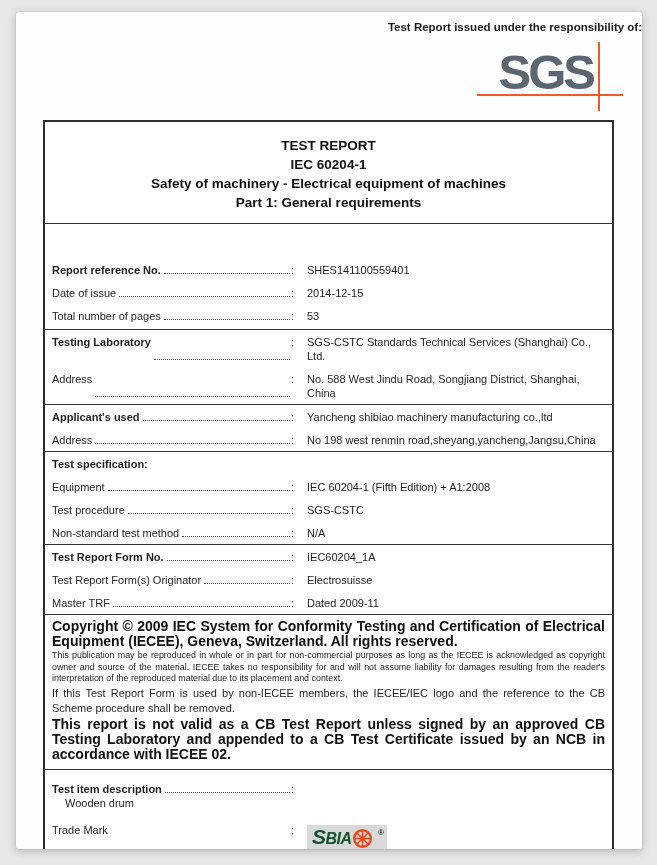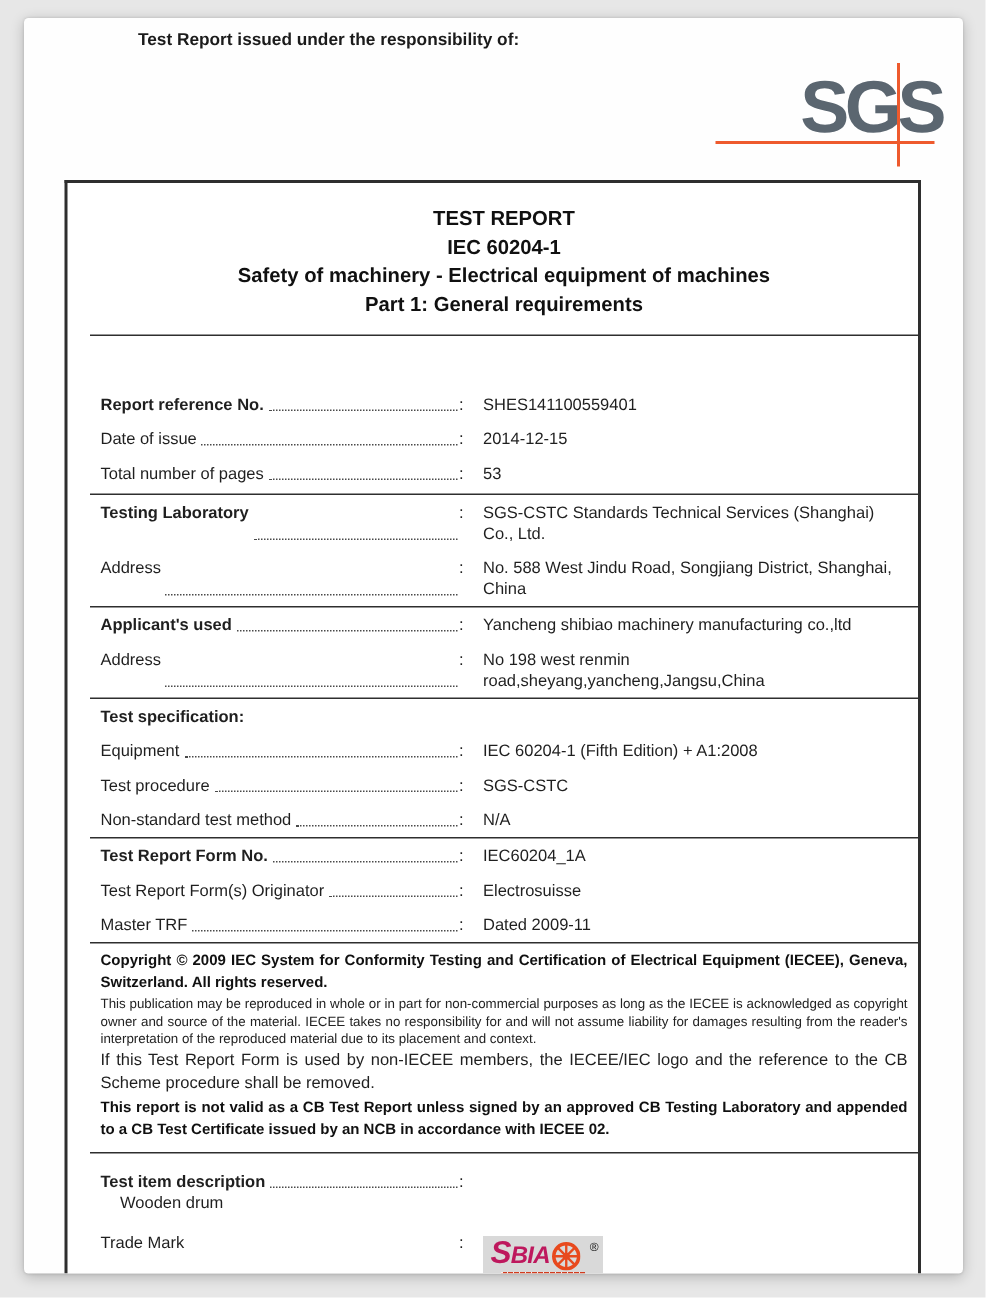--- a/index.html
+++ b/index.html
@@ -14,71 +14,71 @@
   .page {
     position:absolute; left:16px; top:12px;
     width:626px; height:837px;
     background:#fefefe;
     border-radius:3px;
     box-shadow:0 2px 9px rgba(0,0,0,.22), 0 0 2px rgba(0,0,0,.15);
     overflow:hidden;
   }
   .issuer-line {
     position:absolute; top:9px; left:0; width:100%;
-    text-align:left; padding-left:76px;
+    text-align:right; padding-left:76px;
     font-size:11.5px; font-weight:bold; color:#1b1b1b;
   }
   
   .sgs-text {
     position:absolute; top:37px; left:477px; width:100px;
     text-align:right; font-size:49px; font-weight:800;
-    color:#5b6670; line-height:46px; letter-spacing:-3px;margin-left:35px;
+    color:#5b6670; line-height:46px; letter-spacing:-3px;
   }
   .sgs-hline { position:absolute; top:82px; left:461px; width:146px; height:2px; }
   .sgs-vline { position:absolute; top:30px; left:582px; width:2px; height:69px; }
 
   
   .report-table {
     position:absolute; left:27px; top:108px;
     width:571px; height:729px;
     border:2px solid #2e2e2e; border-bottom:none;
     background:#fff;
     overflow:hidden;
   }
-  .section { border-top:1.5px solid #2e2e2e;margin-left:15px; }
+  .section { border-top:1.5px solid #2e2e2e; }
   .section:first-child { border-top:none; }
 
   .title-block { padding:14px 10px 11px; text-align:center; }
   .title-block div { font-weight:bold; font-size:13.5px; line-height:19px; color:#101010; }
 
   .sec-pad-top { padding-top:34px; padding-bottom:2px; }
 
   .row { display:flex; padding:5px 8px 4px 7px; font-size:11px; line-height:14px; }
   .row-lg { padding-top:9px; padding-bottom:8px;flex-direction:column; }
   .cell-label { width:242px; display:flex; flex:none; }
   .lbl { white-space:nowrap; }
   .bold .lbl { font-weight:bold; }
   .dots { flex:1; min-width:8px; border-bottom:1.7px dotted #4a4a4a; margin:0 1px 3px 3px; }
   .colon { flex:none; }
   .value { flex:1; padding-left:13px; }
 
   
   .copyright { padding:4px 7px 6px; }
   .copyright p { margin:0 0 1px; text-align:justify; }
-  .cp-bold { font-size:10px; line-height:15px; font-weight:bold; color:#101010; }
+  .cp-bold { font-size:14px; line-height:15px; font-weight:bold; color:#101010; }
   .cp-fine { font-size:8.9px; line-height:11.5px; color:#222; }
   .cp-norm { font-size:11px; line-height:15px; }
 
   
   .tm-logo {
     width:80px; height:43px; background:#d9d9d9;
     position:relative; margin-top:2px; padding:2px 2px 0 5px;
   }
   .tm-top { display:flex; align-items:center; }
-  .tm-text { color:#be185d; font-weight:bold; font-style:italic; font-size:16px; line-height:20px; letter-spacing:-0.5px; }
+  .tm-text { color:#14532d; font-weight:bold; font-style:italic; font-size:16px; line-height:20px; letter-spacing:-0.5px; }
   .tm-text .cap { font-size:21px; }
   .tm-wheel { margin-left:1px; margin-top:1px; }
   .tm-reg { font-size:8px; color:#111; position:absolute; top:1px; right:3px; font-style:normal; }
   .tm-band {
     margin:0 0 0 7px; height:9px; width:56px;
     background-image:repeating-linear-gradient(90deg, rgba(255,255,255,.9) 0 1px, transparent 1px 4px);
   }
 </style>
 </head>
 <body>

